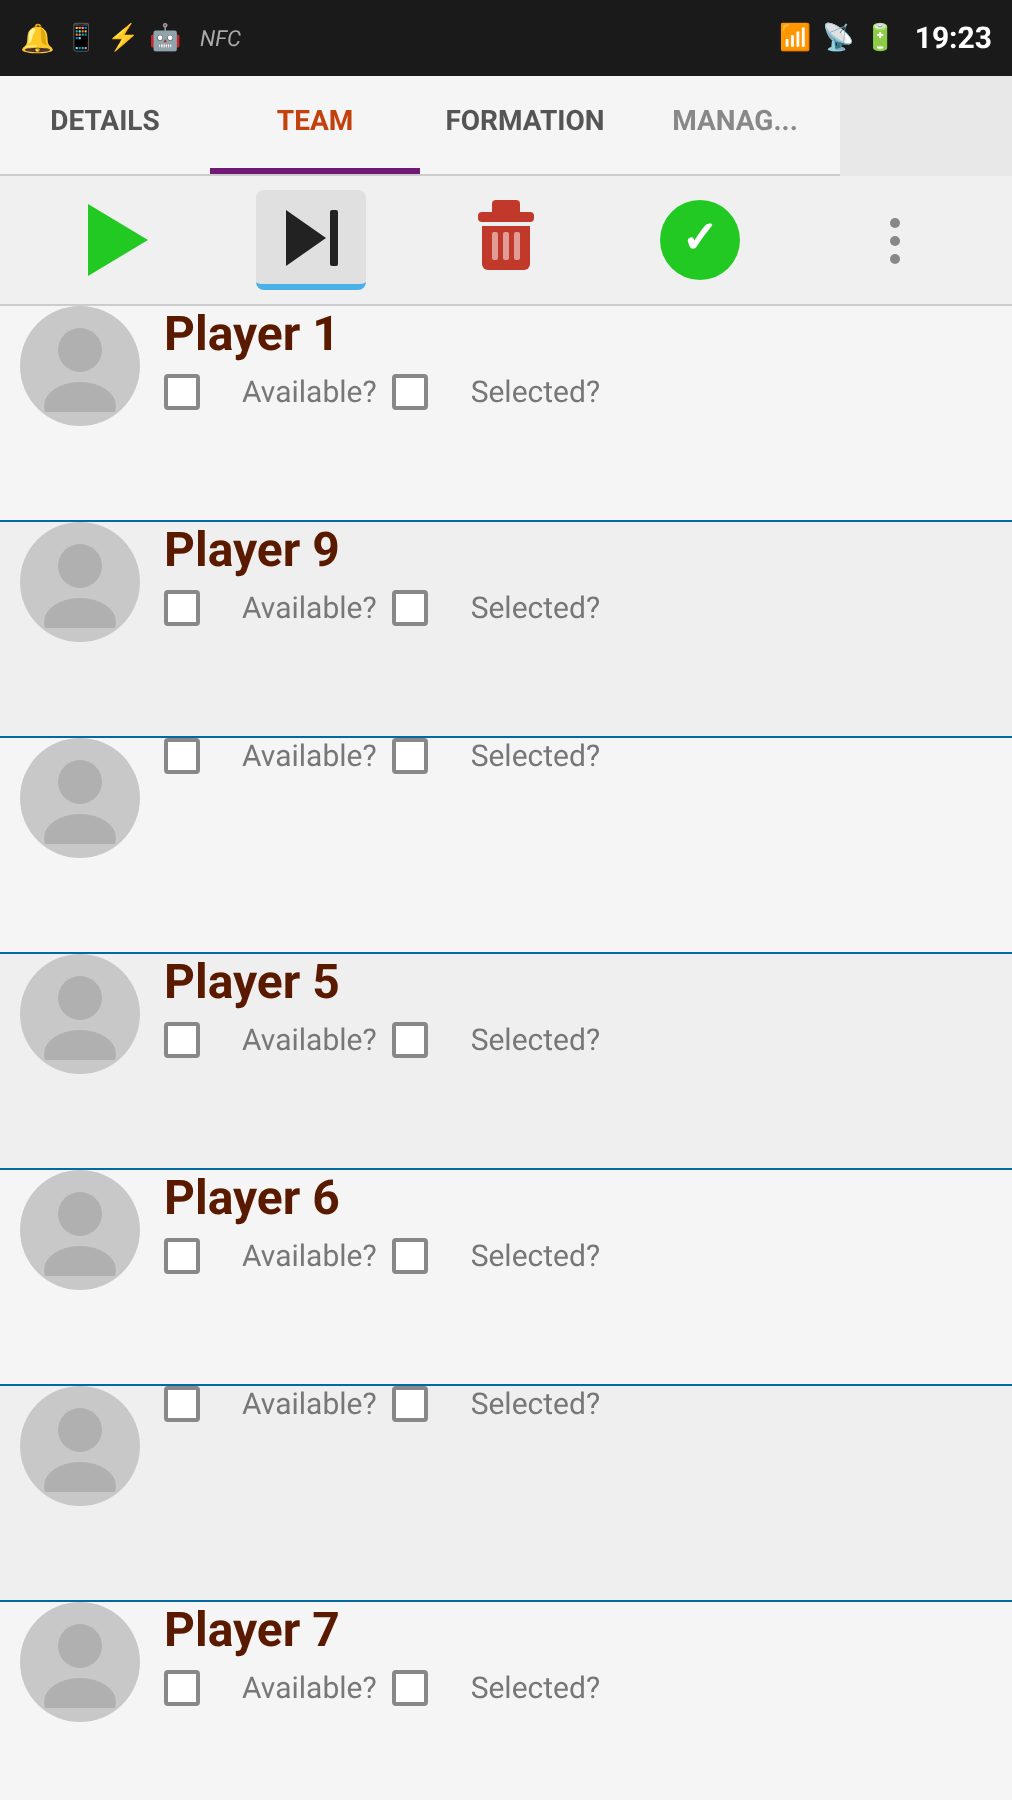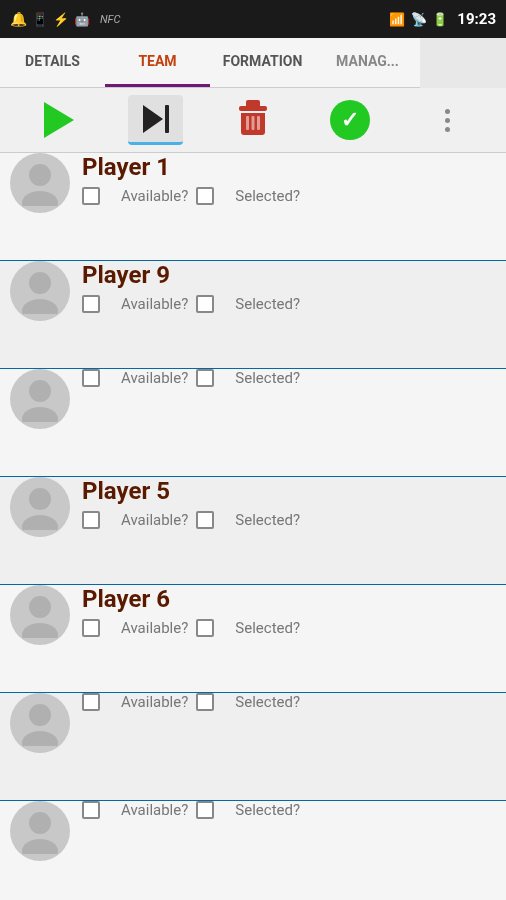--- a/index.html
+++ b/index.html
@@ -469,20 +469,21 @@
     </div>
   </div>
     <div class="player-item">
     <div class="avatar">
       <svg width="40" height="45" viewBox="0 0 40 45">
         <circle cx="20" cy="14" r="11" fill="#b0b0b0"></circle>
         <ellipse cx="20" cy="42" rx="18" ry="12" fill="#b0b0b0"></ellipse>
       </svg>
     </div>
     <div class="player-info">
+      <div class="player-name">Player 7</div>
       <div class="player-checkboxes">
         <div class="checkbox-group">
           <div class="checkbox"></div>
           <span class="checkbox-label">Available?</span>
         </div>
         <div class="checkbox-group">
           <div class="checkbox"></div>
           <span class="checkbox-label">Selected?</span>
         </div>
       </div>

